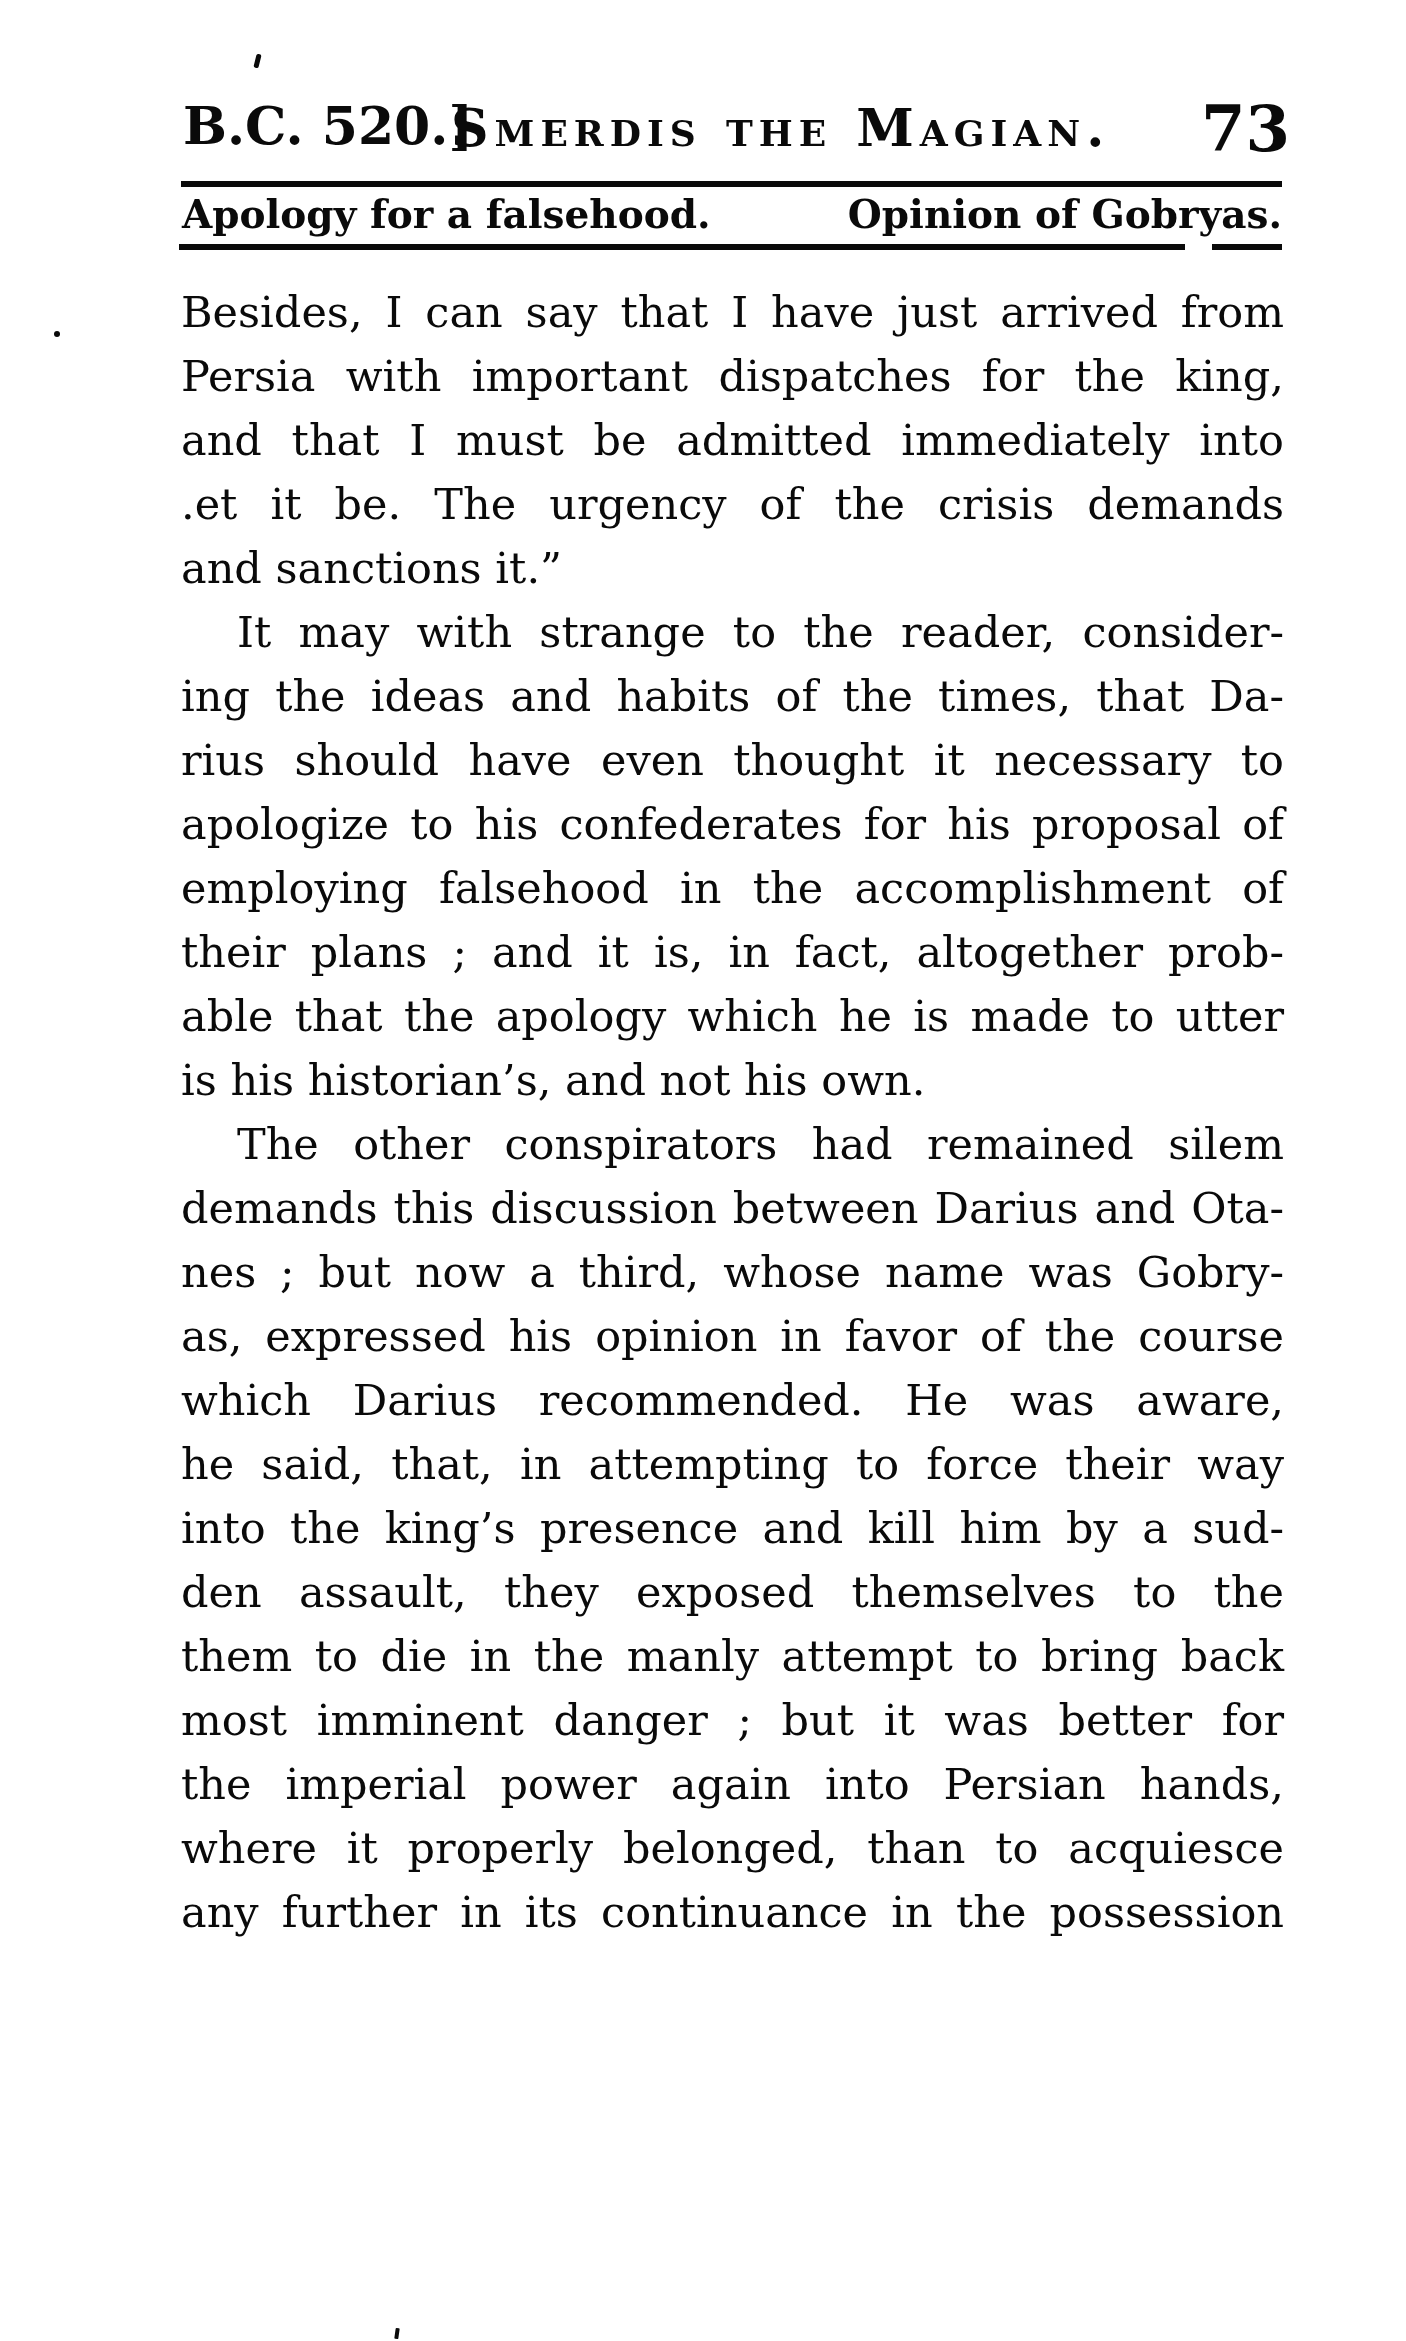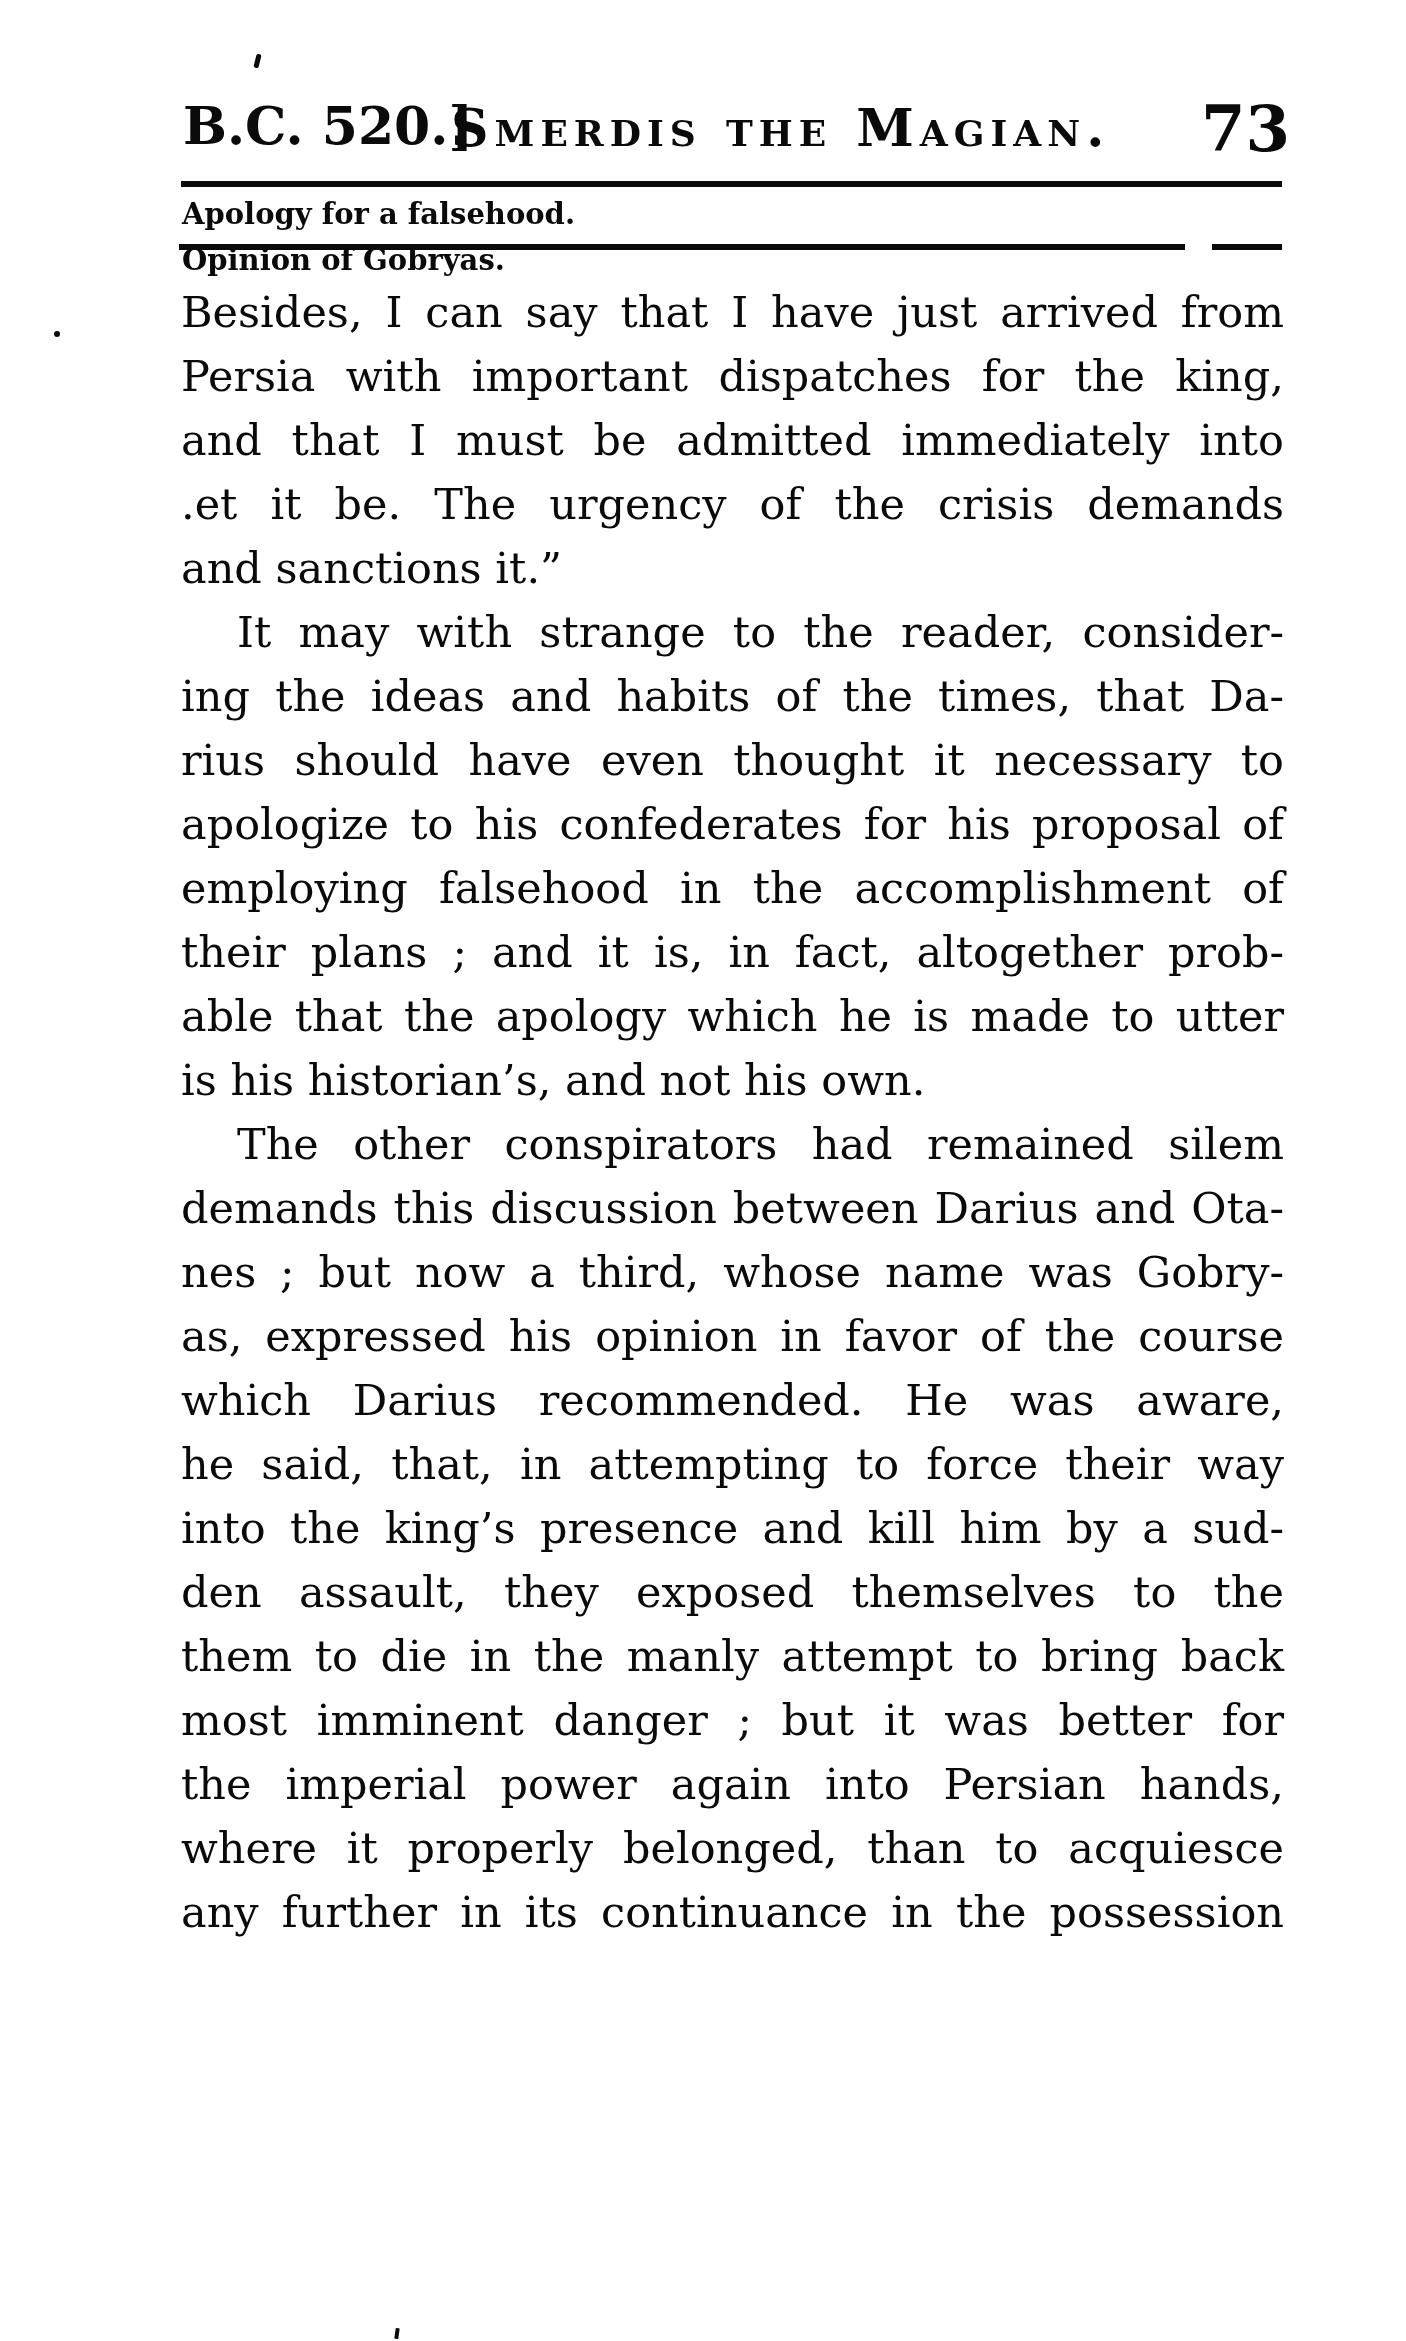--- a/index.html
+++ b/index.html
@@ -31,21 +31,21 @@
   }
   
   .rule { position:absolute; background:var(--ink); height:6px; }
   .rule-top { left:181px; top:181px; width:1101px; }
   .rule-bottom-a { left:179px; top:244px; width:1006px; }
   .rule-bottom-b { left:1212px; top:244px; width:70px; }
   
   .guide-words {
     position:absolute; left:182px; top:191px; width:1100px;
     display:flex; justify-content:space-between;
-    font-size:29px; font-weight:bold; line-height:46px;flex-direction:column;
+    font-size:39px; font-weight:bold; line-height:46px;
   }
   
   .body-text {
     position:absolute; left:181px; top:280px; width:1103px;
     font-size:43px;
   }
   .line {
     height:64px; line-height:64px;
     text-align:justify;
     text-align-last:justify;

